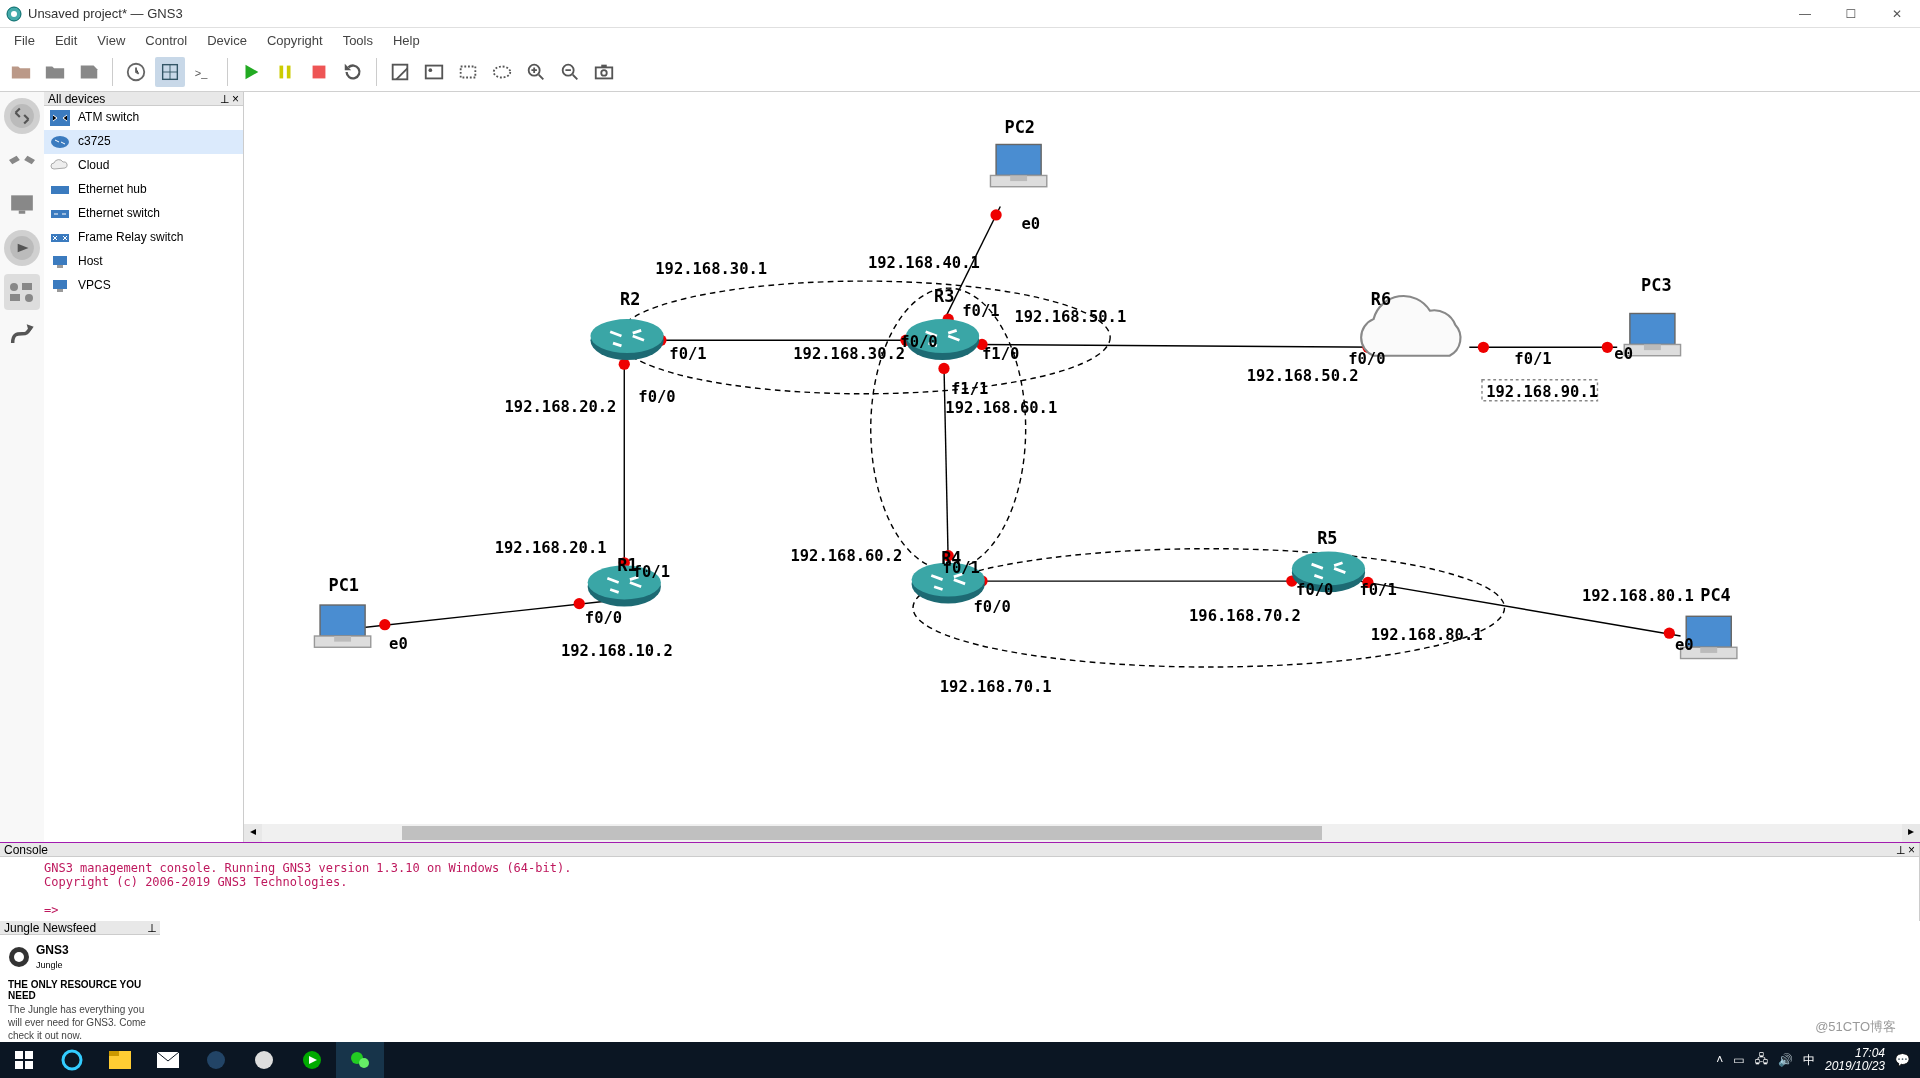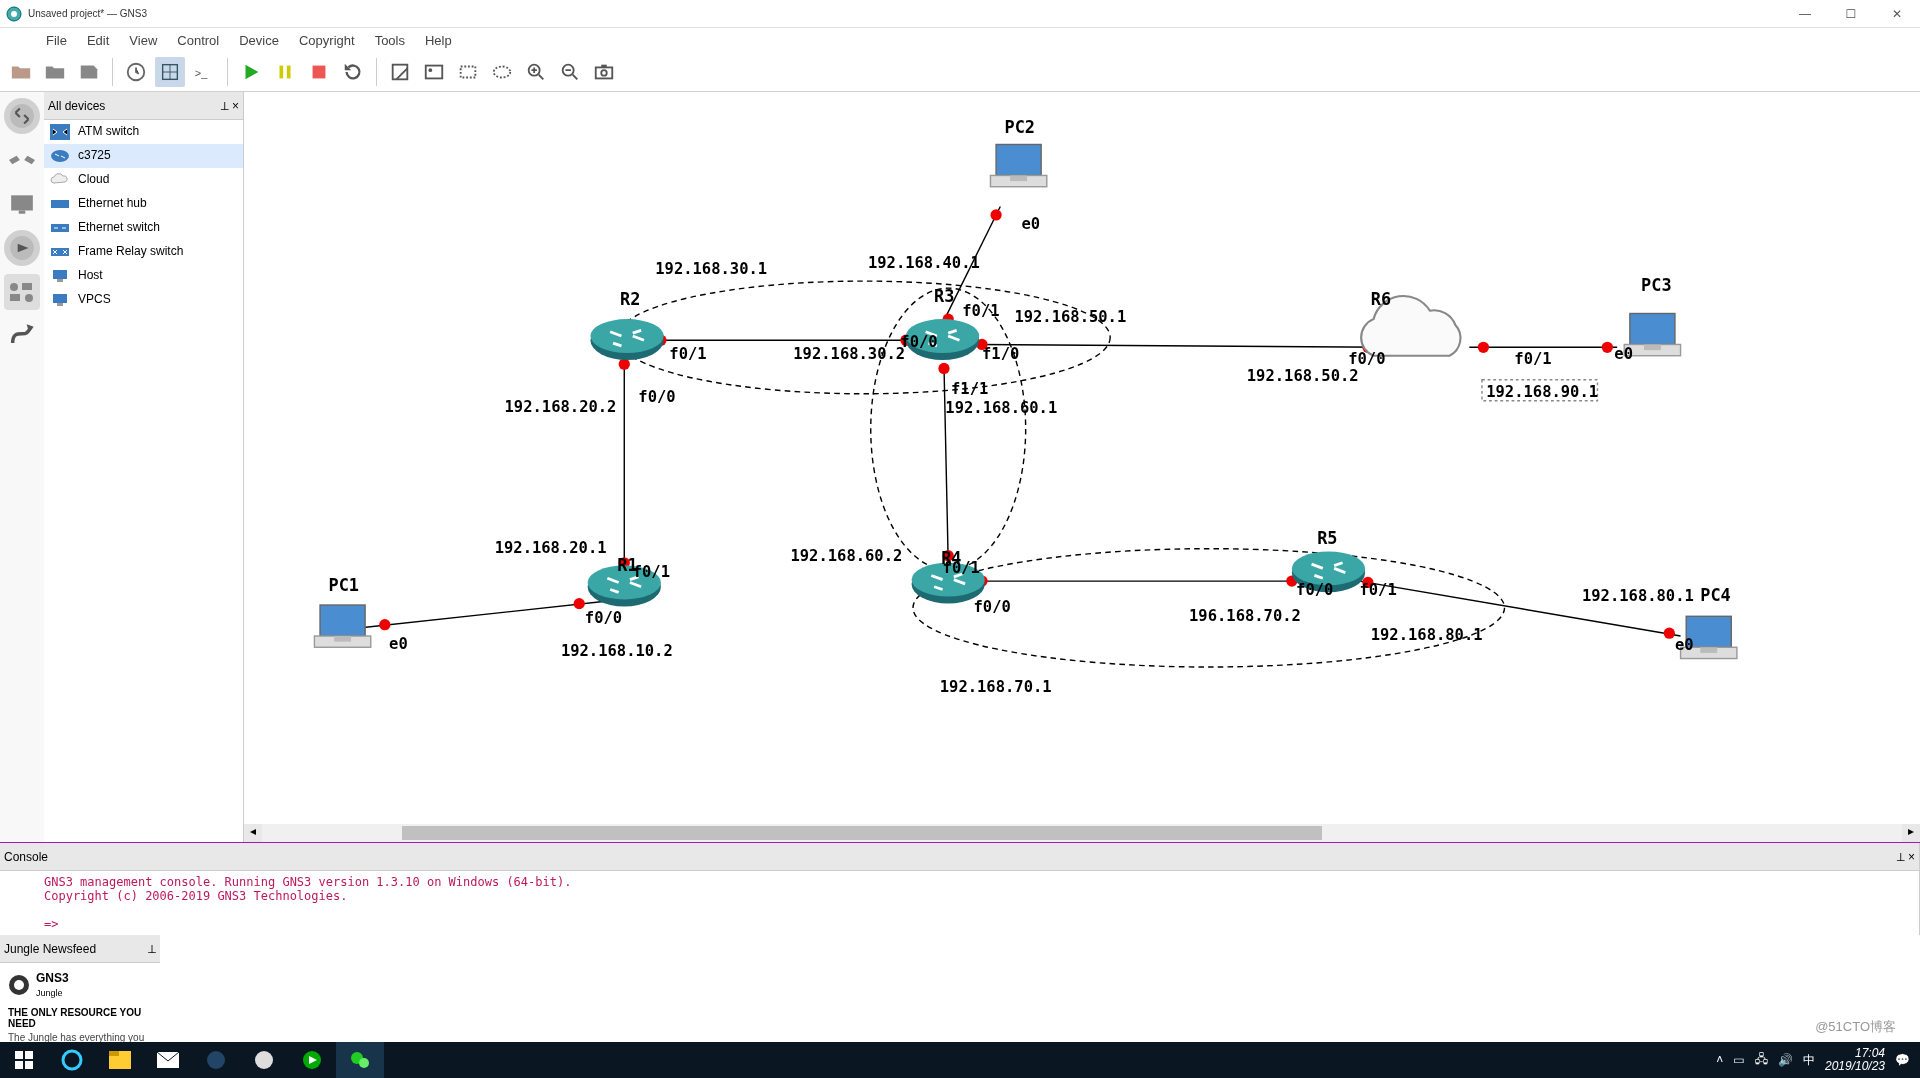--- a/index.html
+++ b/index.html
@@ -1,33 +1,33 @@
 <!DOCTYPE html>
 <html><head>
 <meta charset="utf-8">
 <style>
 * { margin:0; padding:0; box-sizing:border-box; font-family:"Segoe UI",Tahoma,sans-serif; font-size:12px; }
 body { background:#fff; width:1920px; height:1078px; overflow:hidden; position:relative; }
 .titlebar { height:28px; background:#fff; display:flex; align-items:center; padding-left:6px; border-bottom:1px solid #e0e0e0;}
 .titlebar .logo { width:16px; height:16px; margin-right:6px; }
-.titlebar .title { flex:1; color:#333; font-size:10px;}
+.titlebar .title { flex:1; color:#333; font-size:13px;}
 .winbtns { display:flex; }
 .winbtn { width:46px; height:28px; text-align:center; line-height:28px; color:#555;}
-.menubar { height:24px; display:flex; align-items:center; padding:0 4px; background:#fff;margin-left:32px;}
+.menubar { height:24px; display:flex; align-items:center; padding:0 4px; background:#fff;}
 .menuitem { padding:2px 10px; color:#444; font-size:13px;}
 .toolbar { height:40px; display:flex; align-items:center; padding:0 6px; gap:4px; border-bottom:1px solid #d0d0d0;}
 .tbtn { width:30px; height:30px; display:flex; align-items:center; justify-content:center; color:#555; border-radius:2px;}
 .tbtn svg { width:22px; height:22px;}
 .tsep { width:1px; height:28px; background:#ccc; margin:0 4px;}
 .main { display:flex; height:calc(100% - 28px - 24px - 40px - 200px - 36px); }
 .leftbar { width:44px; background:#f8f8f8; display:flex; flex-direction:column; align-items:center; padding-top:6px; gap:8px;}
 .leftbtn { width:36px; height:36px; display:flex; align-items:center; justify-content:center; border-radius:50%;}
 .leftbtn.circ { background:#d0d0d0;}
 .devpanel { width:200px; background:#fff; border-right:1px solid #ccc; display:flex; flex-direction:column;}
-.panelhdr { height:28px; background:#e8e8e8; padding:0 4px; font-size:11px; border-bottom:1px solid #ccc; display:flex; align-items:center; justify-content:space-between; font-family:monospace;}
+.panelhdr { height:14px; background:#e8e8e8; padding:0 4px; font-size:11px; border-bottom:1px solid #ccc; display:flex; align-items:center; justify-content:space-between; font-family:monospace;}
 .devrow { display:flex; align-items:flex-start; padding:4px 6px; gap:8px; font-size:13px;}
 .devrow.sel { background:#dbeafc;}
 .devicon { width:20px; height:16px; }
 .canvas { flex:1; background:#fff; position:relative; overflow:hidden;}
 .canvas svg { width:100%; height:100%;}
 .nlabel { font-family:monospace; font-size:12px; fill:#000; font-weight:bold;}
 .plabel { font-family:monospace; font-size:11px; fill:#000; font-weight:bold;}
 .iplabel { font-family:monospace; font-size:11px; fill:#000; font-weight:bold;}
 .hscroll { height:18px; background:#e8e8e8; display:flex;}
 .hscroll .track { flex:1; background:#f0f0f0; position:relative;}

